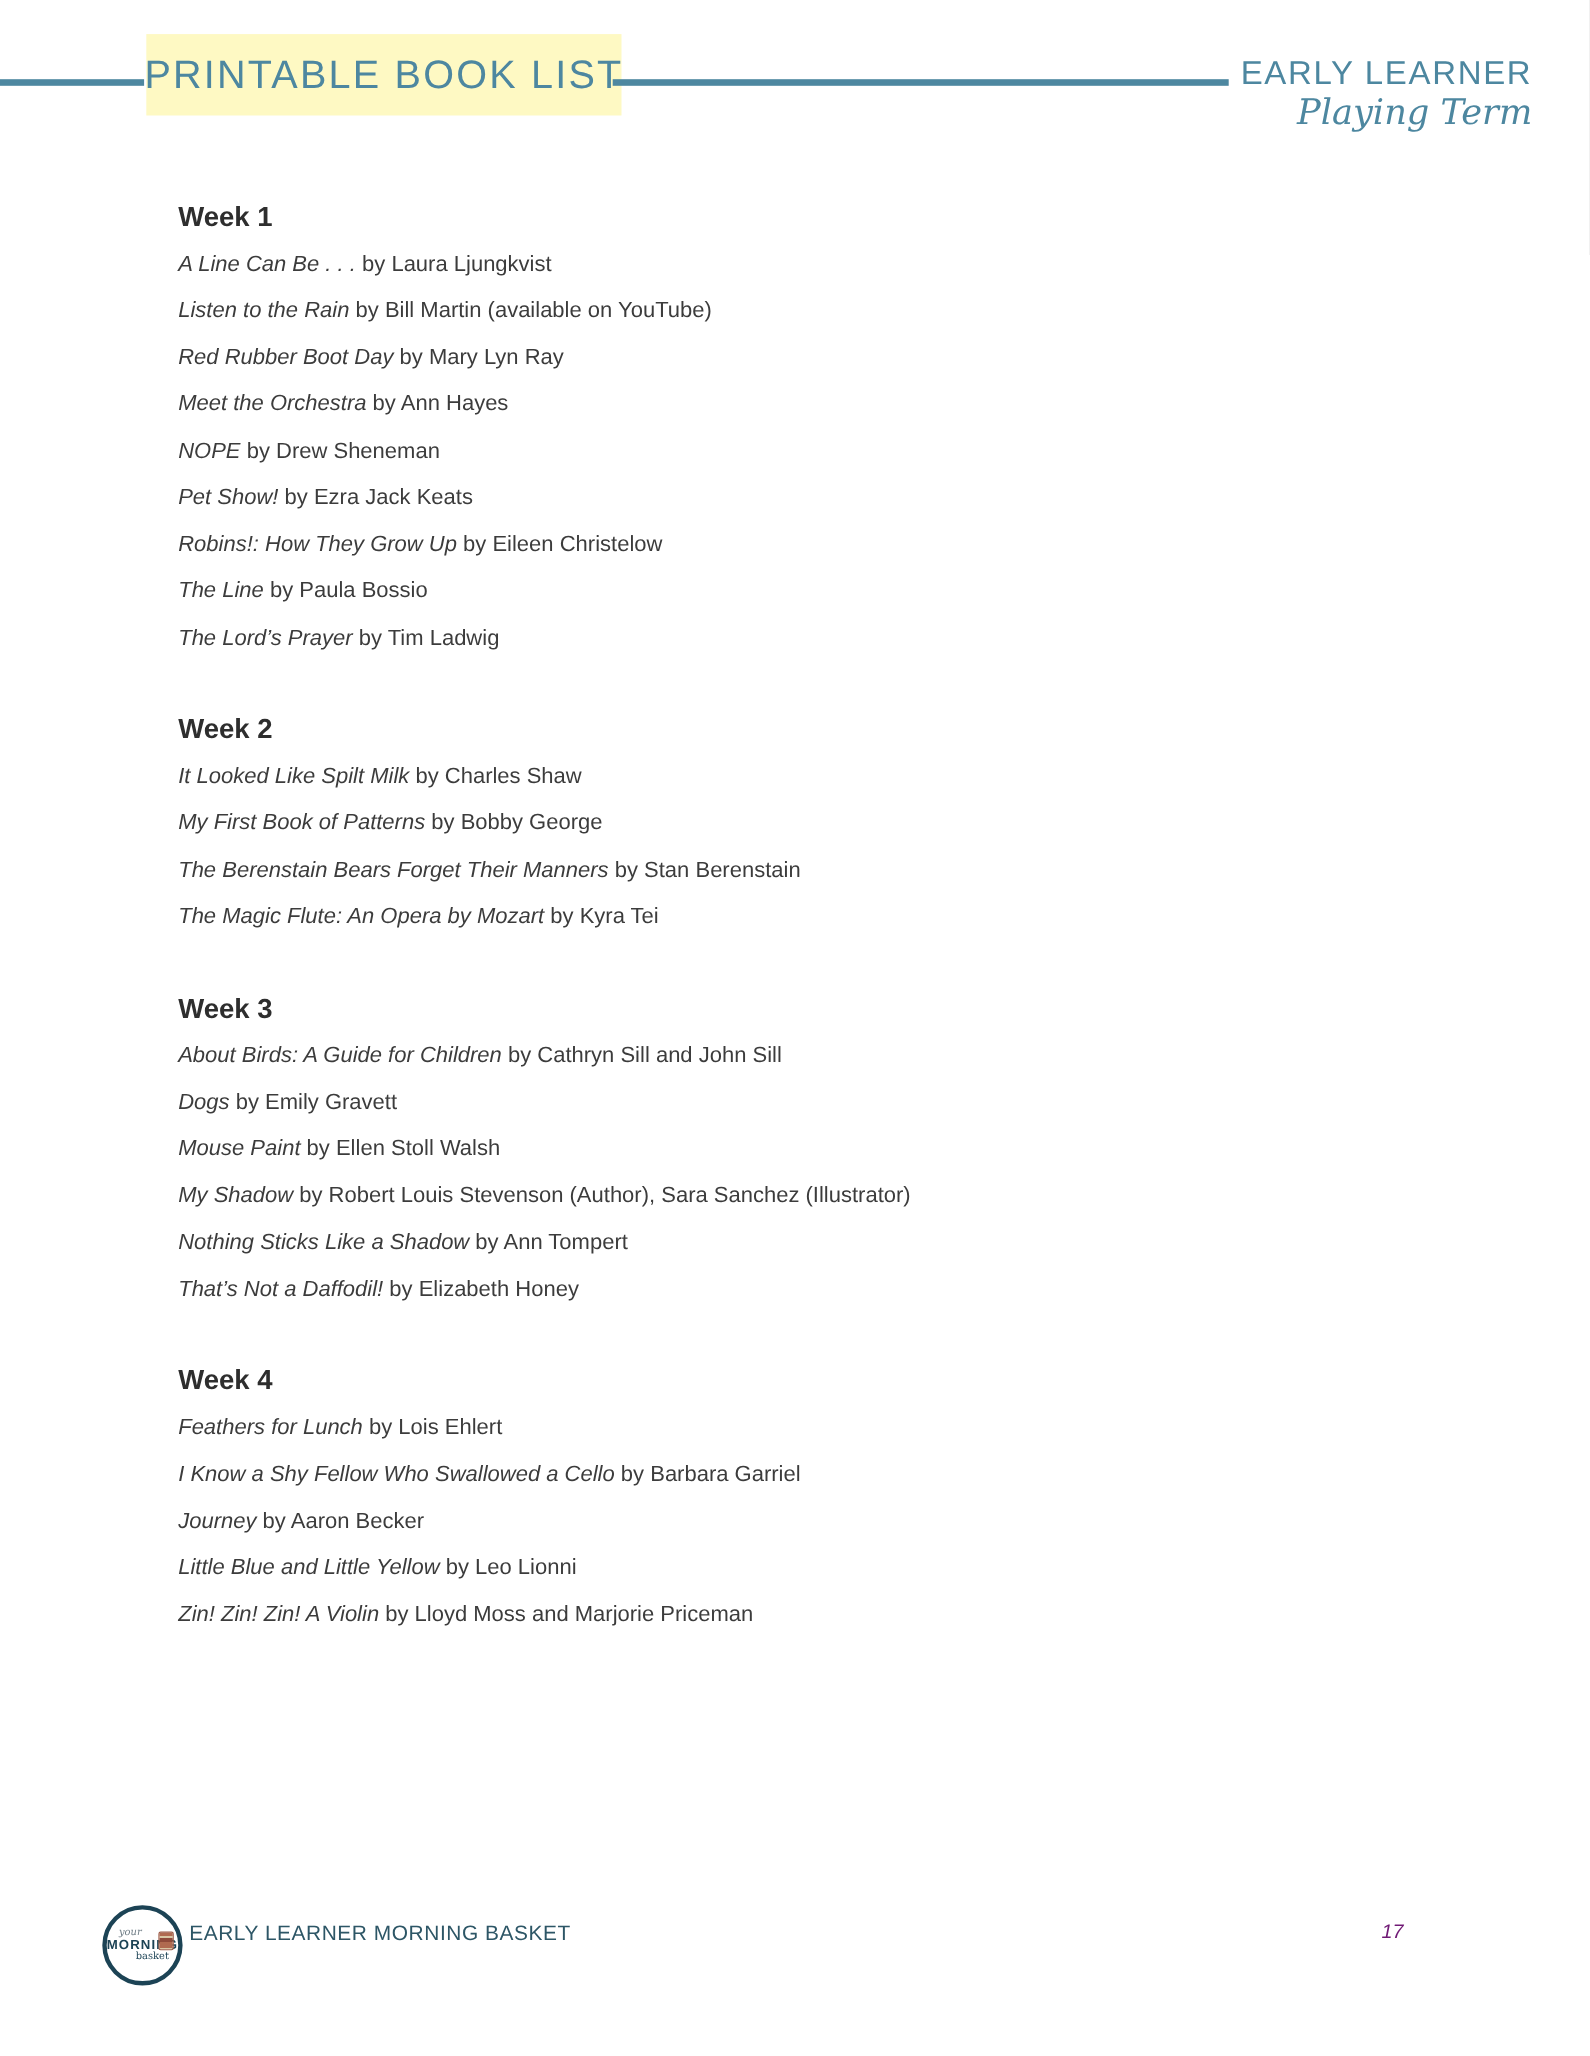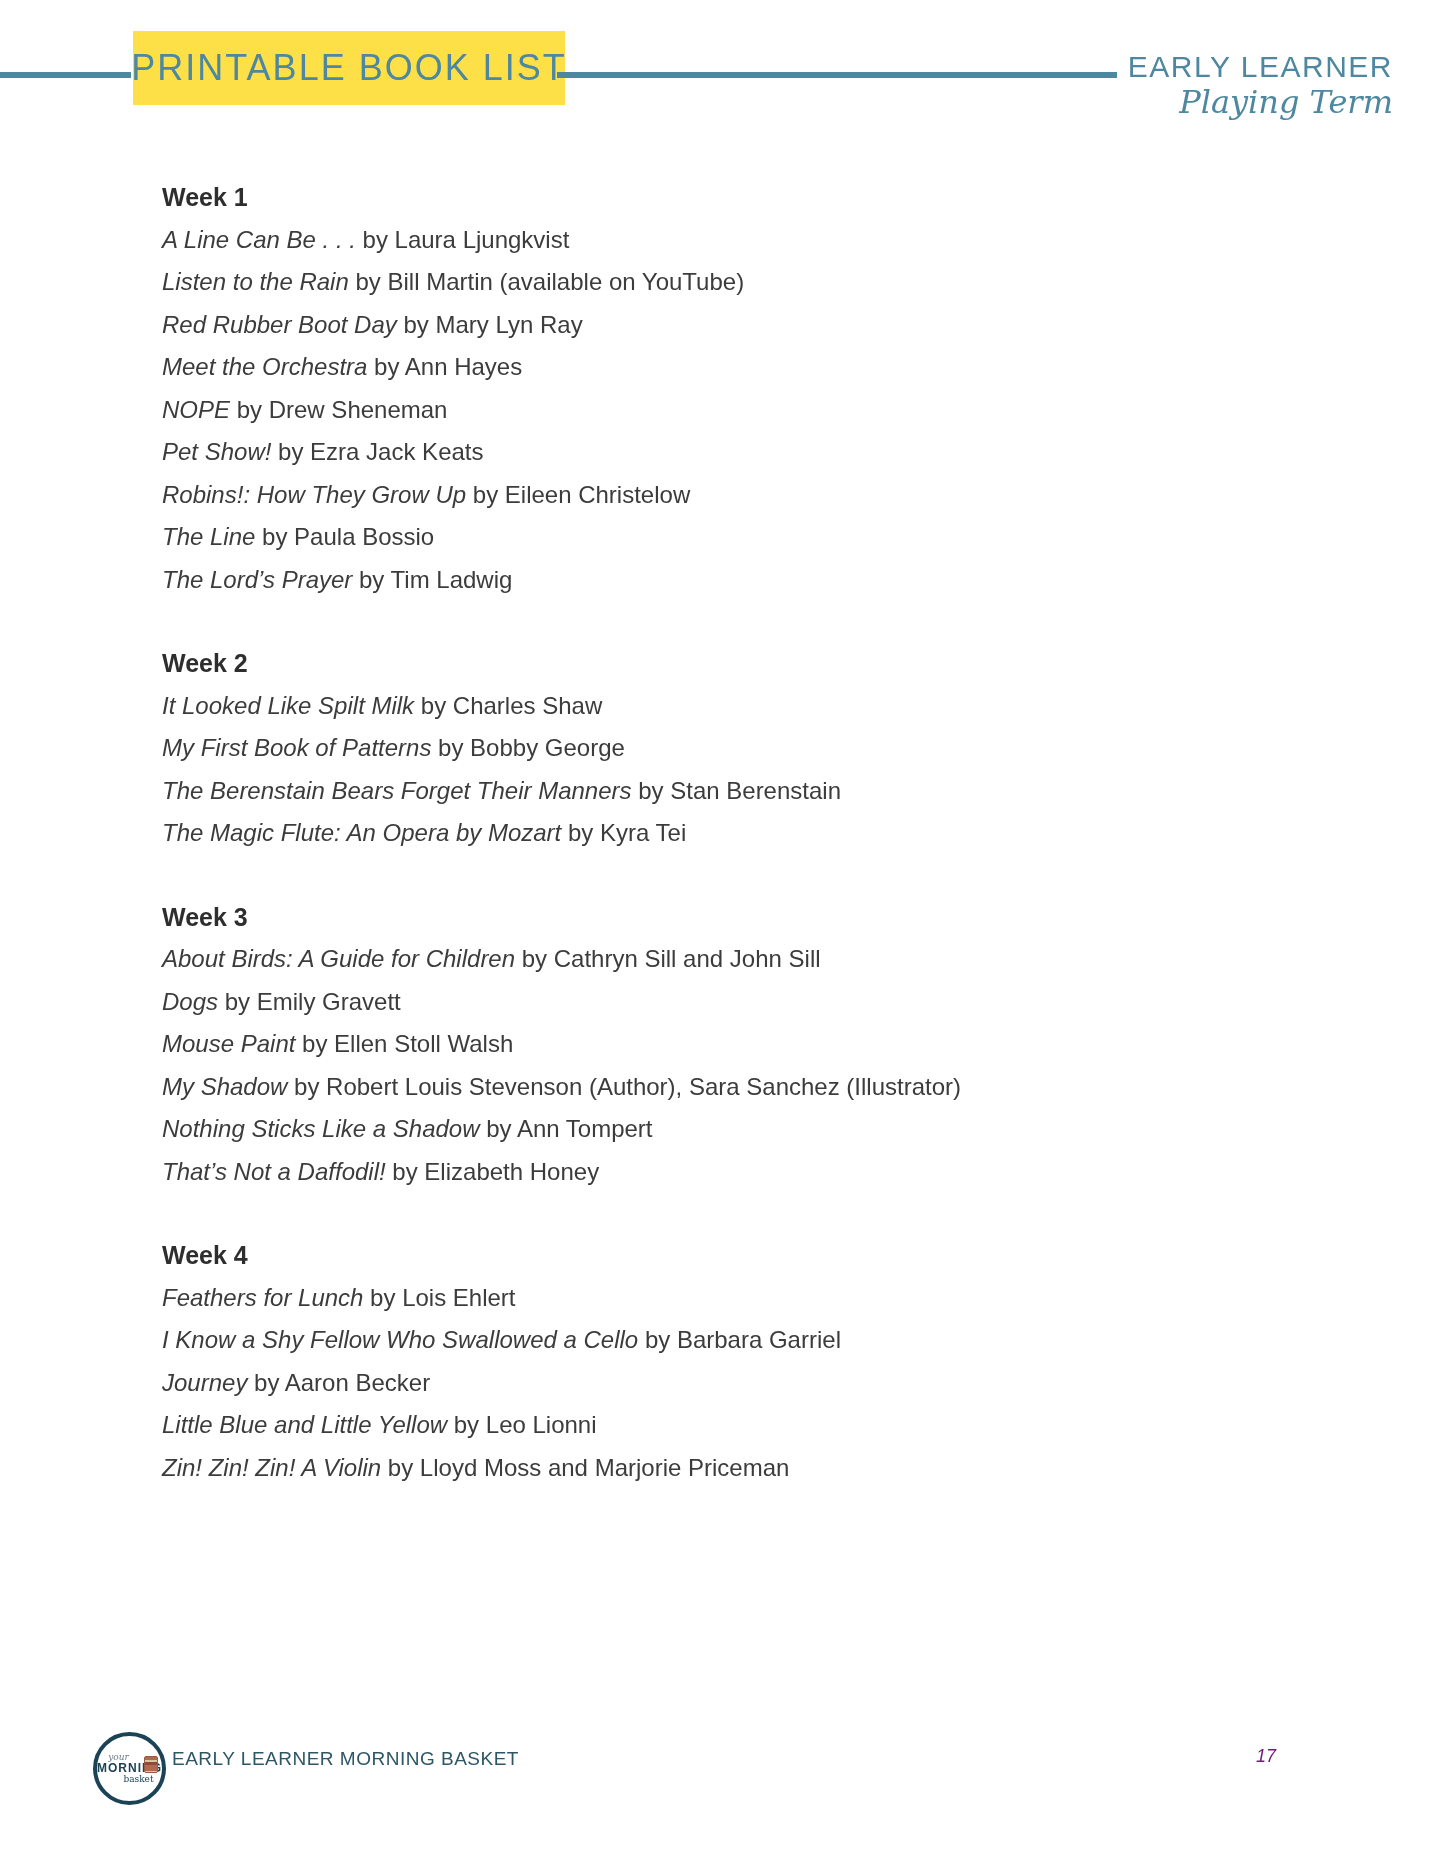--- a/index.html
+++ b/index.html
@@ -12,21 +12,21 @@
     overflow:hidden;
   }
 
   
   .rule { position:absolute; height:6px; background:#4d87a0; }
   .rule-left  { left:0;   top:72px; width:131px; }
   .rule-right { left:557px; top:72px; width:560px; }
 
   .title-box {
     position:absolute; left:133px; top:31px; width:432px; height:74px;
-    background:#fde047;
+    background:#fef9c3;
     display:flex; align-items:center; justify-content:center;
   }
   .page-title {
     margin:0;
     font-size:36px; font-weight:400; letter-spacing:2px;
     color:#4d87a0; white-space:nowrap;
   }
 
   .brand { position:absolute; right:52px; top:50px; text-align:right; }
   .brand-top {
@@ -38,21 +38,21 @@
   }
 
   
   .book-list { position:absolute; left:162px; top:176px; width:1150px; }
   .week { margin:0 0 41px 0; }
   .week-heading {
     margin:0; font-size:25px; font-weight:700;
     color:#2e2e2e; line-height:42.5px;
   }
   .book-line {
-    font-size:24px; color:#3c3c3c; line-height:42.5px; white-space:nowrap;
+    font-size:20px; color:#3c3c3c; line-height:42.5px; white-space:nowrap;
   }
   .book-title  { font-style:italic; }
   .book-author { font-style:normal; }
 
   
   .logo-circle {
     position:absolute; left:93px; top:1732px;
     width:65px; height:65px;
     border:4px solid #1c4355; border-radius:50%;
     background:#ffffff;

